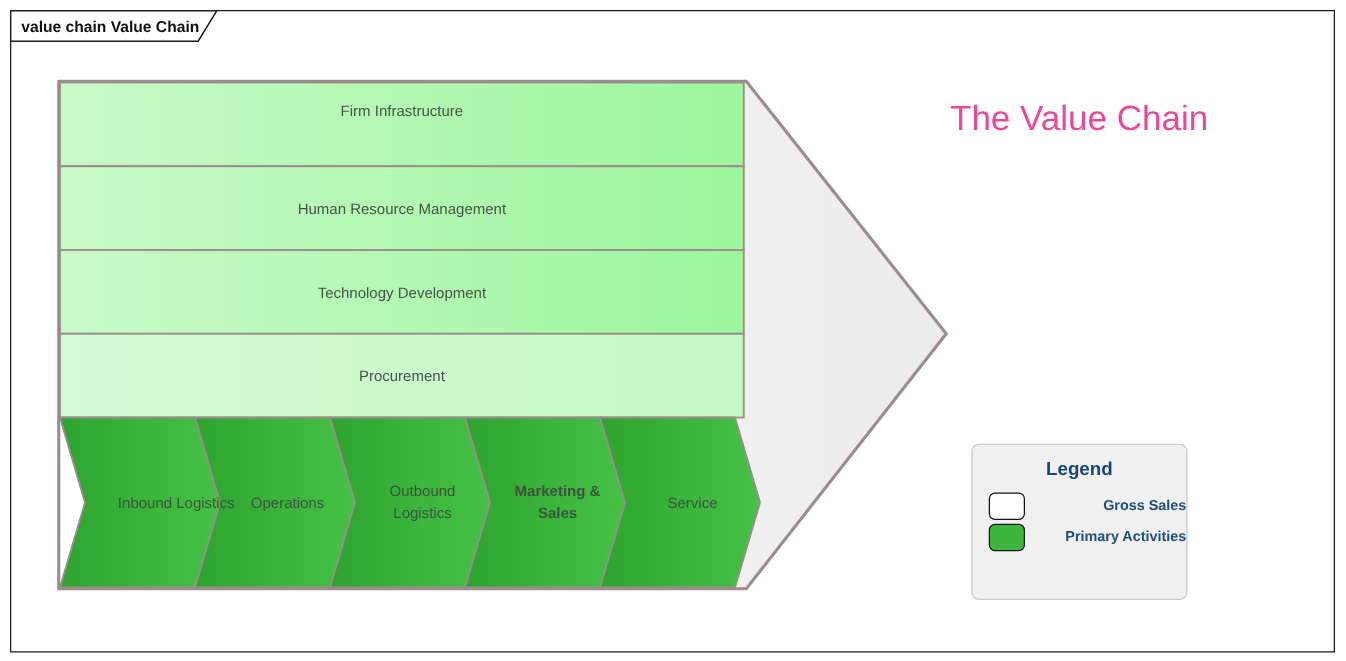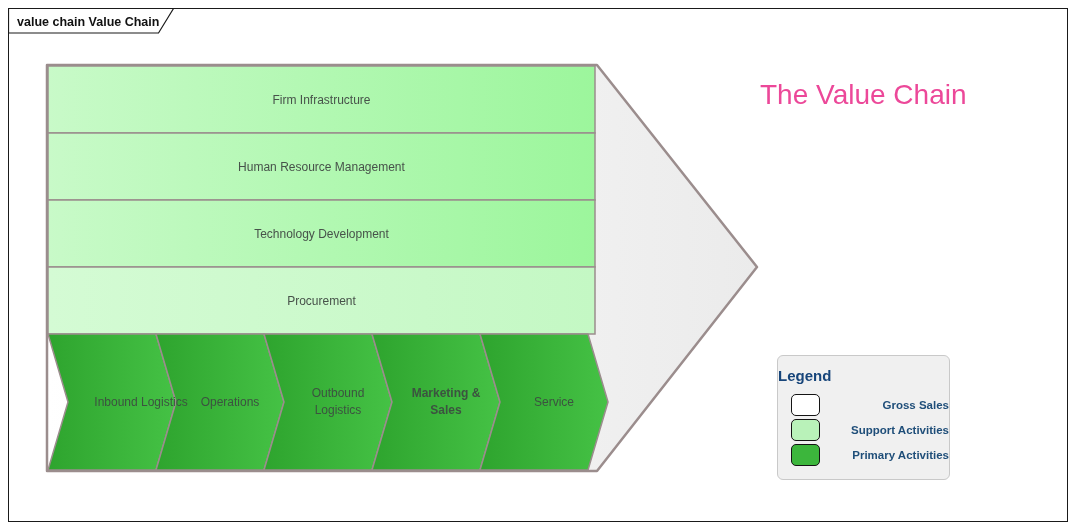--- a/index.html
+++ b/index.html
@@ -28,21 +28,21 @@
   
   .canvas-svg { left: 0; top: 0; width: 1077px; height: 529px; }
 
   
   .band-label {
     left: 48px; width: 547px; height: 67px;
     display: flex; align-items: center; justify-content: center;
     font-size: 12px; color: #47524a;
     pointer-events: none;
   }
-  .band-1 { top: 66px; }
+  .band-1 { top: 55px; }
   .band-2 { top: 133px; }
   .band-3 { top: 200px; }
   .band-4 { top: 267px; }
 
   
   .chev-label {
     top: 334px; height: 136px; width: 96px;
     display: flex; align-items: center; justify-content: center;
     text-align: center; font-size: 12px; line-height: 17px;
     color: #3c5340;
@@ -62,21 +62,21 @@
 
   
   .legend {
     left: 777px; top: 355px; width: 173px; height: 125px;
     background: #f0f0f0;
     border: 1px solid #c9c9c9;
     border-radius: 6px;
     padding: 11px 0 0 13px;
   }
   .legend-title {
-    text-align: left; margin-left: -13px;
+    text-align: center; margin-left: -13px;
     font-size: 15px; font-weight: bold; color: #17457a;
     margin-bottom: 9px;
   }
   .legend-row {
     display: flex; align-items: center;
     height: 23px; margin-bottom: 2px; justify-content: space-between;
   }
   .legend-swatch {
     width: 29px; height: 22px;
     border: 1.5px solid #141414;
@@ -148,20 +148,16 @@
   <div>The Value Chain</div>
 </div>
 
 <div class="abs legend">
   <div class="legend-title">Legend</div>
   <div class="legend-row">
     <div class="legend-swatch" style="background-color: rgb(255, 255, 255);"></div>
     <div class="legend-label">Gross Sales</div>
   </div>
   <div class="legend-row">
-    <div class="legend-swatch" style="background-color: rgb(185, 242, 185);"></div>
-    <div class="legend-label">Support Activities</div>
-  </div>
-  <div class="legend-row">
     <div class="legend-swatch" style="background-color: rgb(60, 182, 60);"></div>
     <div class="legend-label">Primary Activities</div>
   </div>
 </div>
 
 </body></html>

